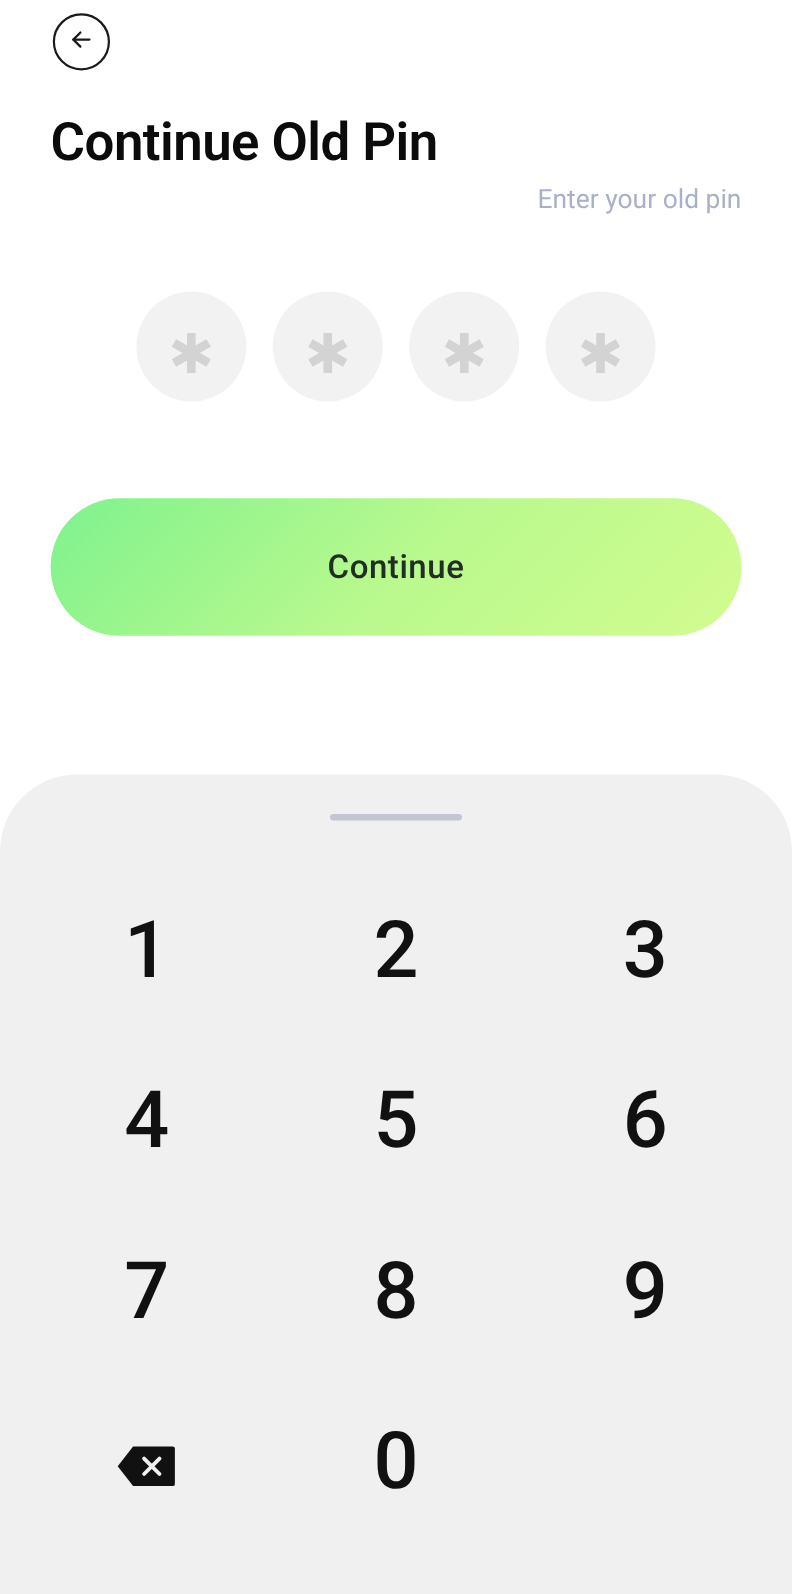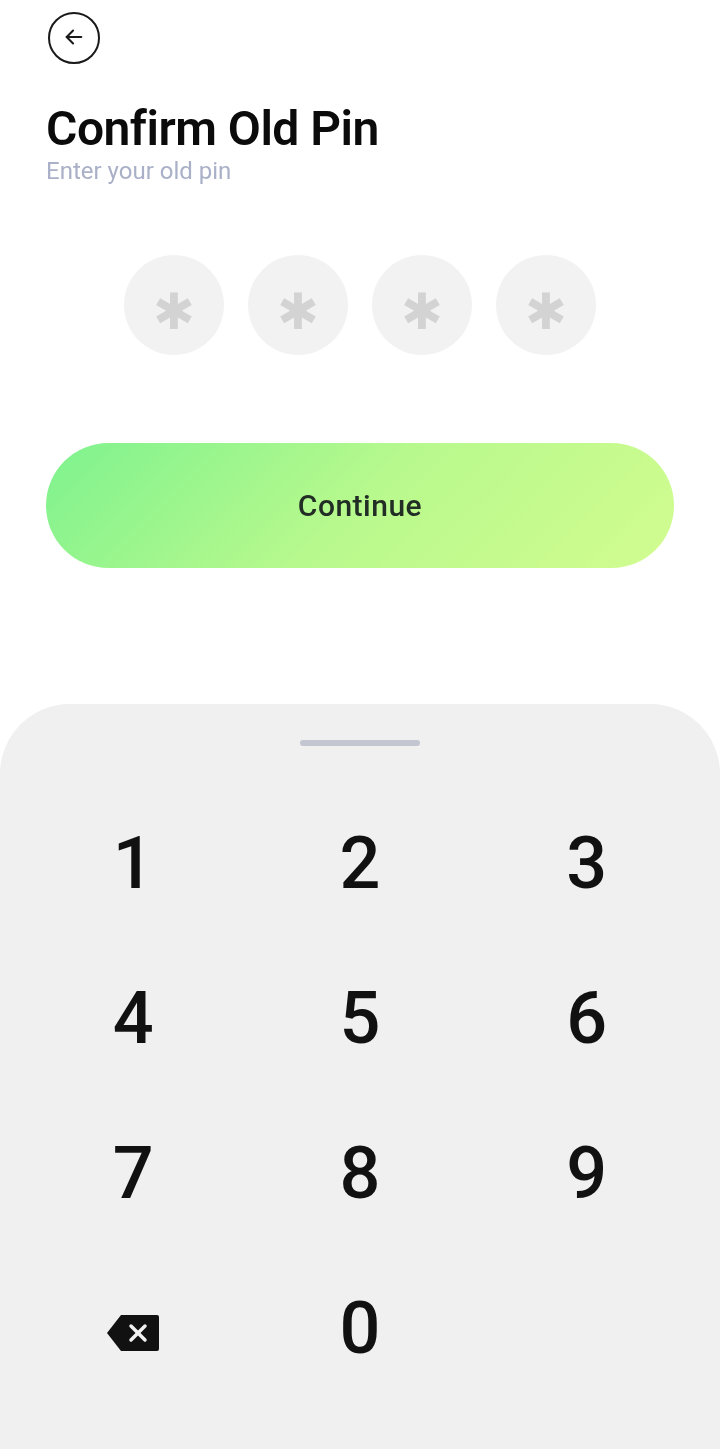--- a/index.html
+++ b/index.html
@@ -41,22 +41,24 @@
     .page-title {
       font-size: 48px;
       font-weight: 600;
       color: #0b0b0b;
       letter-spacing: -0.5px;
       font-stretch: expanded;
     }
     .page-subtitle {
       font-size: 24px;
       color: #a9b0c7;
+      margin-top: 10px;
       font-weight: 400;
       font-stretch: expanded;
+      text-align: right;
     }
     .pin-row {
       display: flex;
       gap: 24px;
       justify-content: center;
       margin-top: 70px;
     }
     .pin-dot {
       width: 100px;
       height: 100px;
@@ -138,21 +140,21 @@
     <span>
       <svg viewBox="0 0 24 24" fill="none" stroke="#1a1a1a" stroke-width="2.2" stroke-linecap="round" stroke-linejoin="round">
         <line x1="20" y1="12" x2="4" y2="12"></line>
         <polyline points="11 5 4 12 11 19"></polyline>
       </svg>
     </span>
   </button>
 </div>
 
 <div class="title-block">
-  <h1 class="page-title">Confirm Old Pin</h1>
+  <h1 class="page-title">Continue Old Pin</h1>
   <p class="page-subtitle">Enter your old pin</p>
 </div>
 
 <div class="pin-row">
   <div class="pin-dot">✱</div>
   <div class="pin-dot">✱</div>
   <div class="pin-dot">✱</div>
   <div class="pin-dot">✱</div>
 </div>
 

